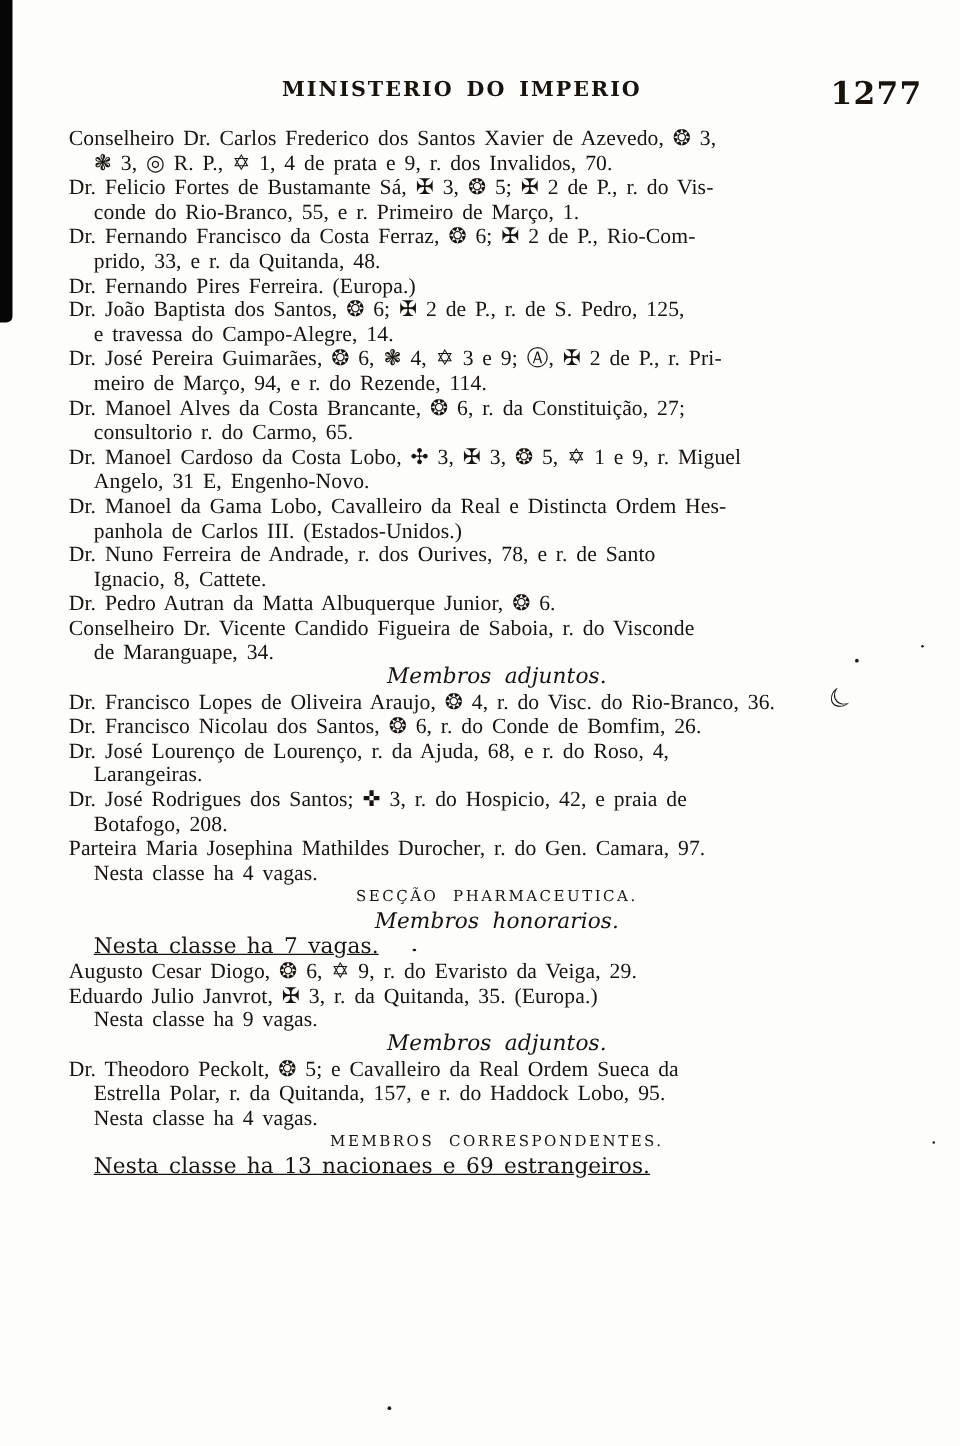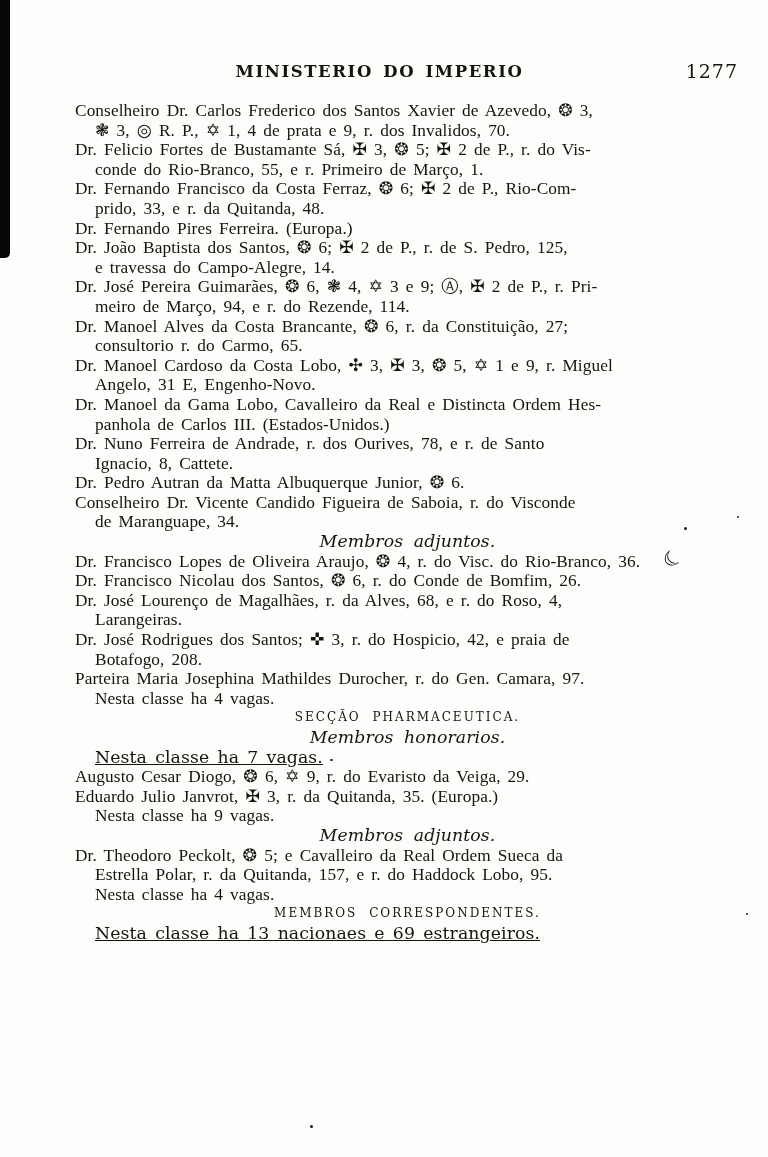--- a/index.html
+++ b/index.html
@@ -14,21 +14,20 @@
     overflow: hidden;
     font-family: "DejaVu Serif", "Liberation Serif", "DejaVu Sans", serif;
     color: #17140f;
     background: #fdfdfb;
   }
   .scan-page {
     position: absolute;
     inset: 0;
     padding: 62px 28px 0 55px;
     box-sizing: border-box;
-    margin-left: 20px;
   }
   
   .running-header {
     position: relative;
     height: 22px;
     margin-bottom: 17px;
   }
   .running-title {
     position: absolute;
     left: 0; right: 0;
@@ -36,22 +35,22 @@
     text-align: center;
     font-weight: bold;
     font-size: 16.5px;
     letter-spacing: 1.6px;
     word-spacing: 3px;
   }
   .folio-number {
     position: absolute;
     right: 2px;
     top: -2px;
-    font-weight: normal;
-    font-size: 19px;
+    font-weight: bold;
+    font-size: 25px;
     letter-spacing: 1px;
   }
   
   .page-body {
     font-size: 17.3px;
     line-height: 19.6px;
     word-spacing: 2.6px;
     letter-spacing: 0.1px;
   }
   .page-body p {
@@ -142,21 +141,21 @@
       <p class="entry">Dr. Manoel da Gama Lobo, Cavalleiro da Real e Distincta Ordem Hes-
 panhola de Carlos III. (Estados-Unidos.)</p>
       <p class="entry">Dr. Nuno Ferreira de Andrade, r. dos Ourives, 78, e r. de Santo
 Ignacio, 8, Cattete.</p>
       <p class="entry">Dr. Pedro Autran da Matta Albuquerque Junior, ❂ 6.</p>
       <p class="entry">Conselheiro Dr. Vicente Candido Figueira de Saboia, r. do Visconde
 de Maranguape, 34.</p>
       <p class="subheading">Membros adjuntos.</p>
       <p class="entry">Dr. Francisco Lopes de Oliveira Araujo, ❂ 4, r. do Visc. do Rio-Branco, 36.</p>
       <p class="entry">Dr. Francisco Nicolau dos Santos, ❂ 6, r. do Conde de Bomfim, 26.</p>
-      <p class="entry">Dr. José Lourenço de Magalhães, r. da Alves, 68, e r. do Roso, 4,
+      <p class="entry">Dr. José Lourenço de Lourenço, r. da Ajuda, 68, e r. do Roso, 4,
 Larangeiras.</p>
       <p class="entry">Dr. José Rodrigues dos Santos; ✜ 3, r. do Hospicio, 42, e praia de
 Botafogo, 208.</p>
       <p class="entry">Parteira Maria Josephina Mathildes Durocher, r. do Gen. Camara, 97.
 Nesta classe ha 4 vagas.</p>
       <p class="section">SECÇÃO PHARMACEUTICA.</p>
       <p class="subheading">Membros honorarios.</p>
       <p class="note">Nesta classe ha 7 vagas.</p>
       <p class="entry">Augusto Cesar Diogo, ❂ 6, ✡ 9, r. do Evaristo da Veiga, 29.</p>
       <p class="entry">Eduardo Julio Janvrot, ✠ 3, r. da Quitanda, 35. (Europa.)

